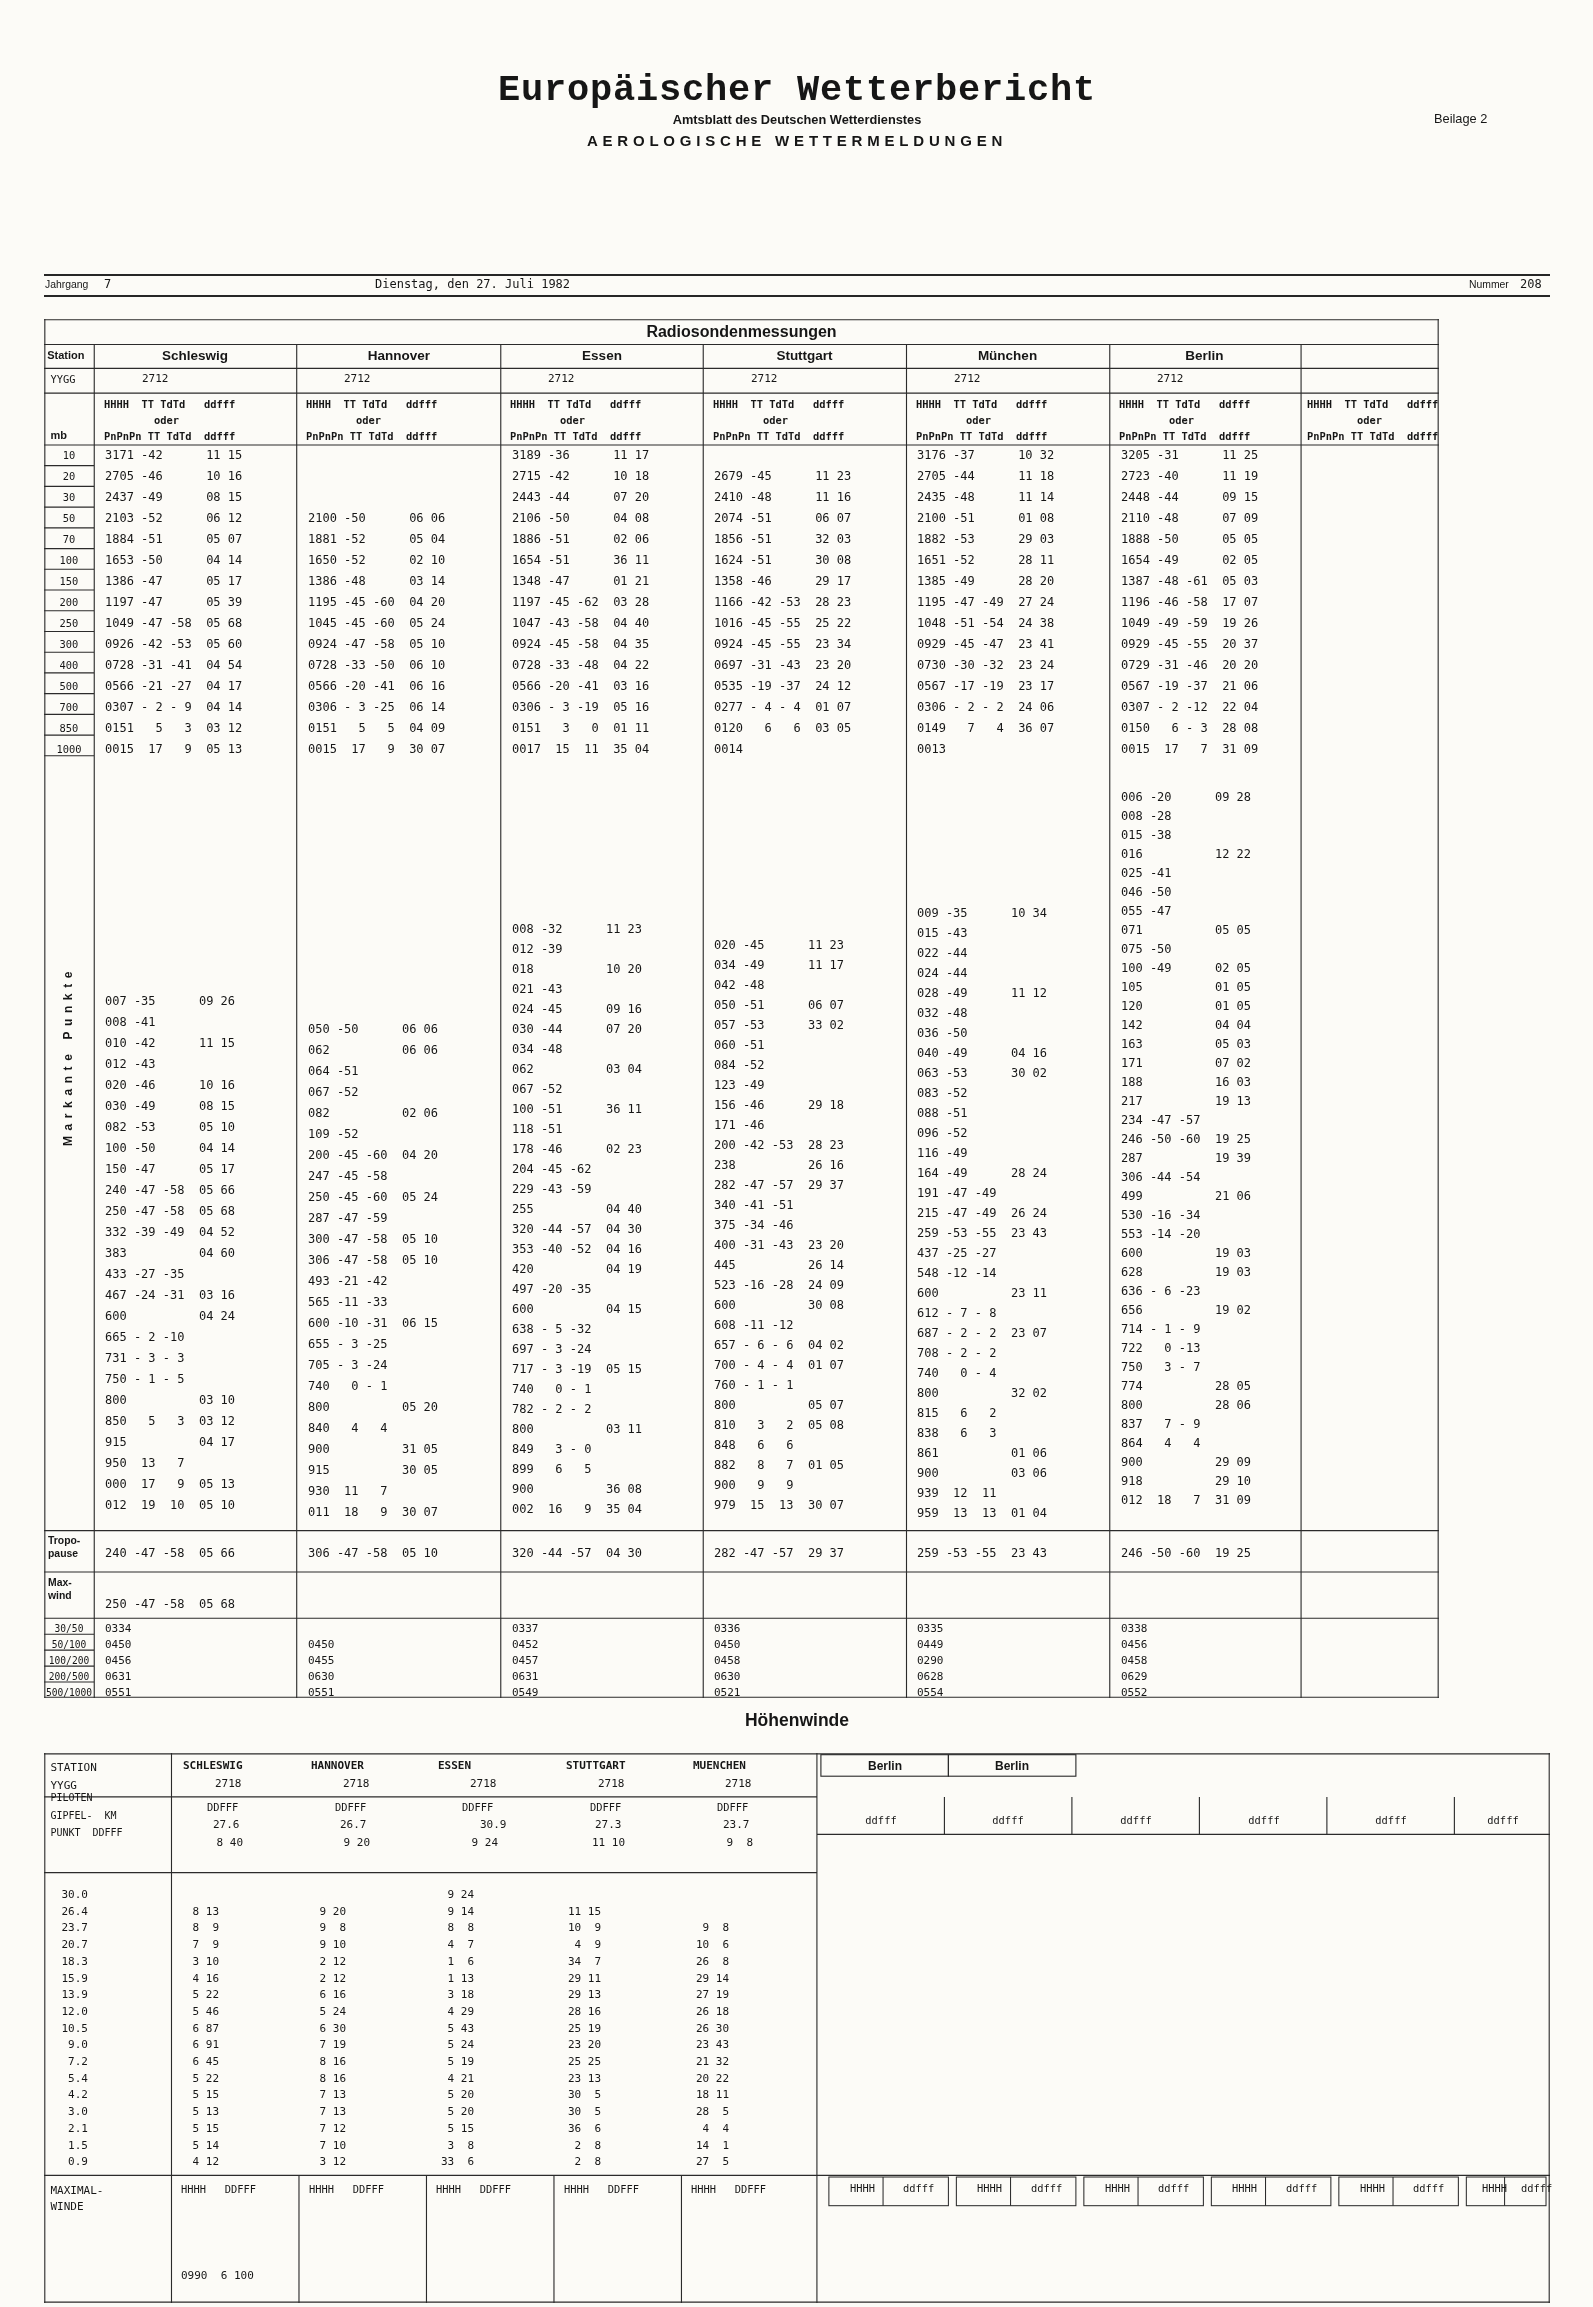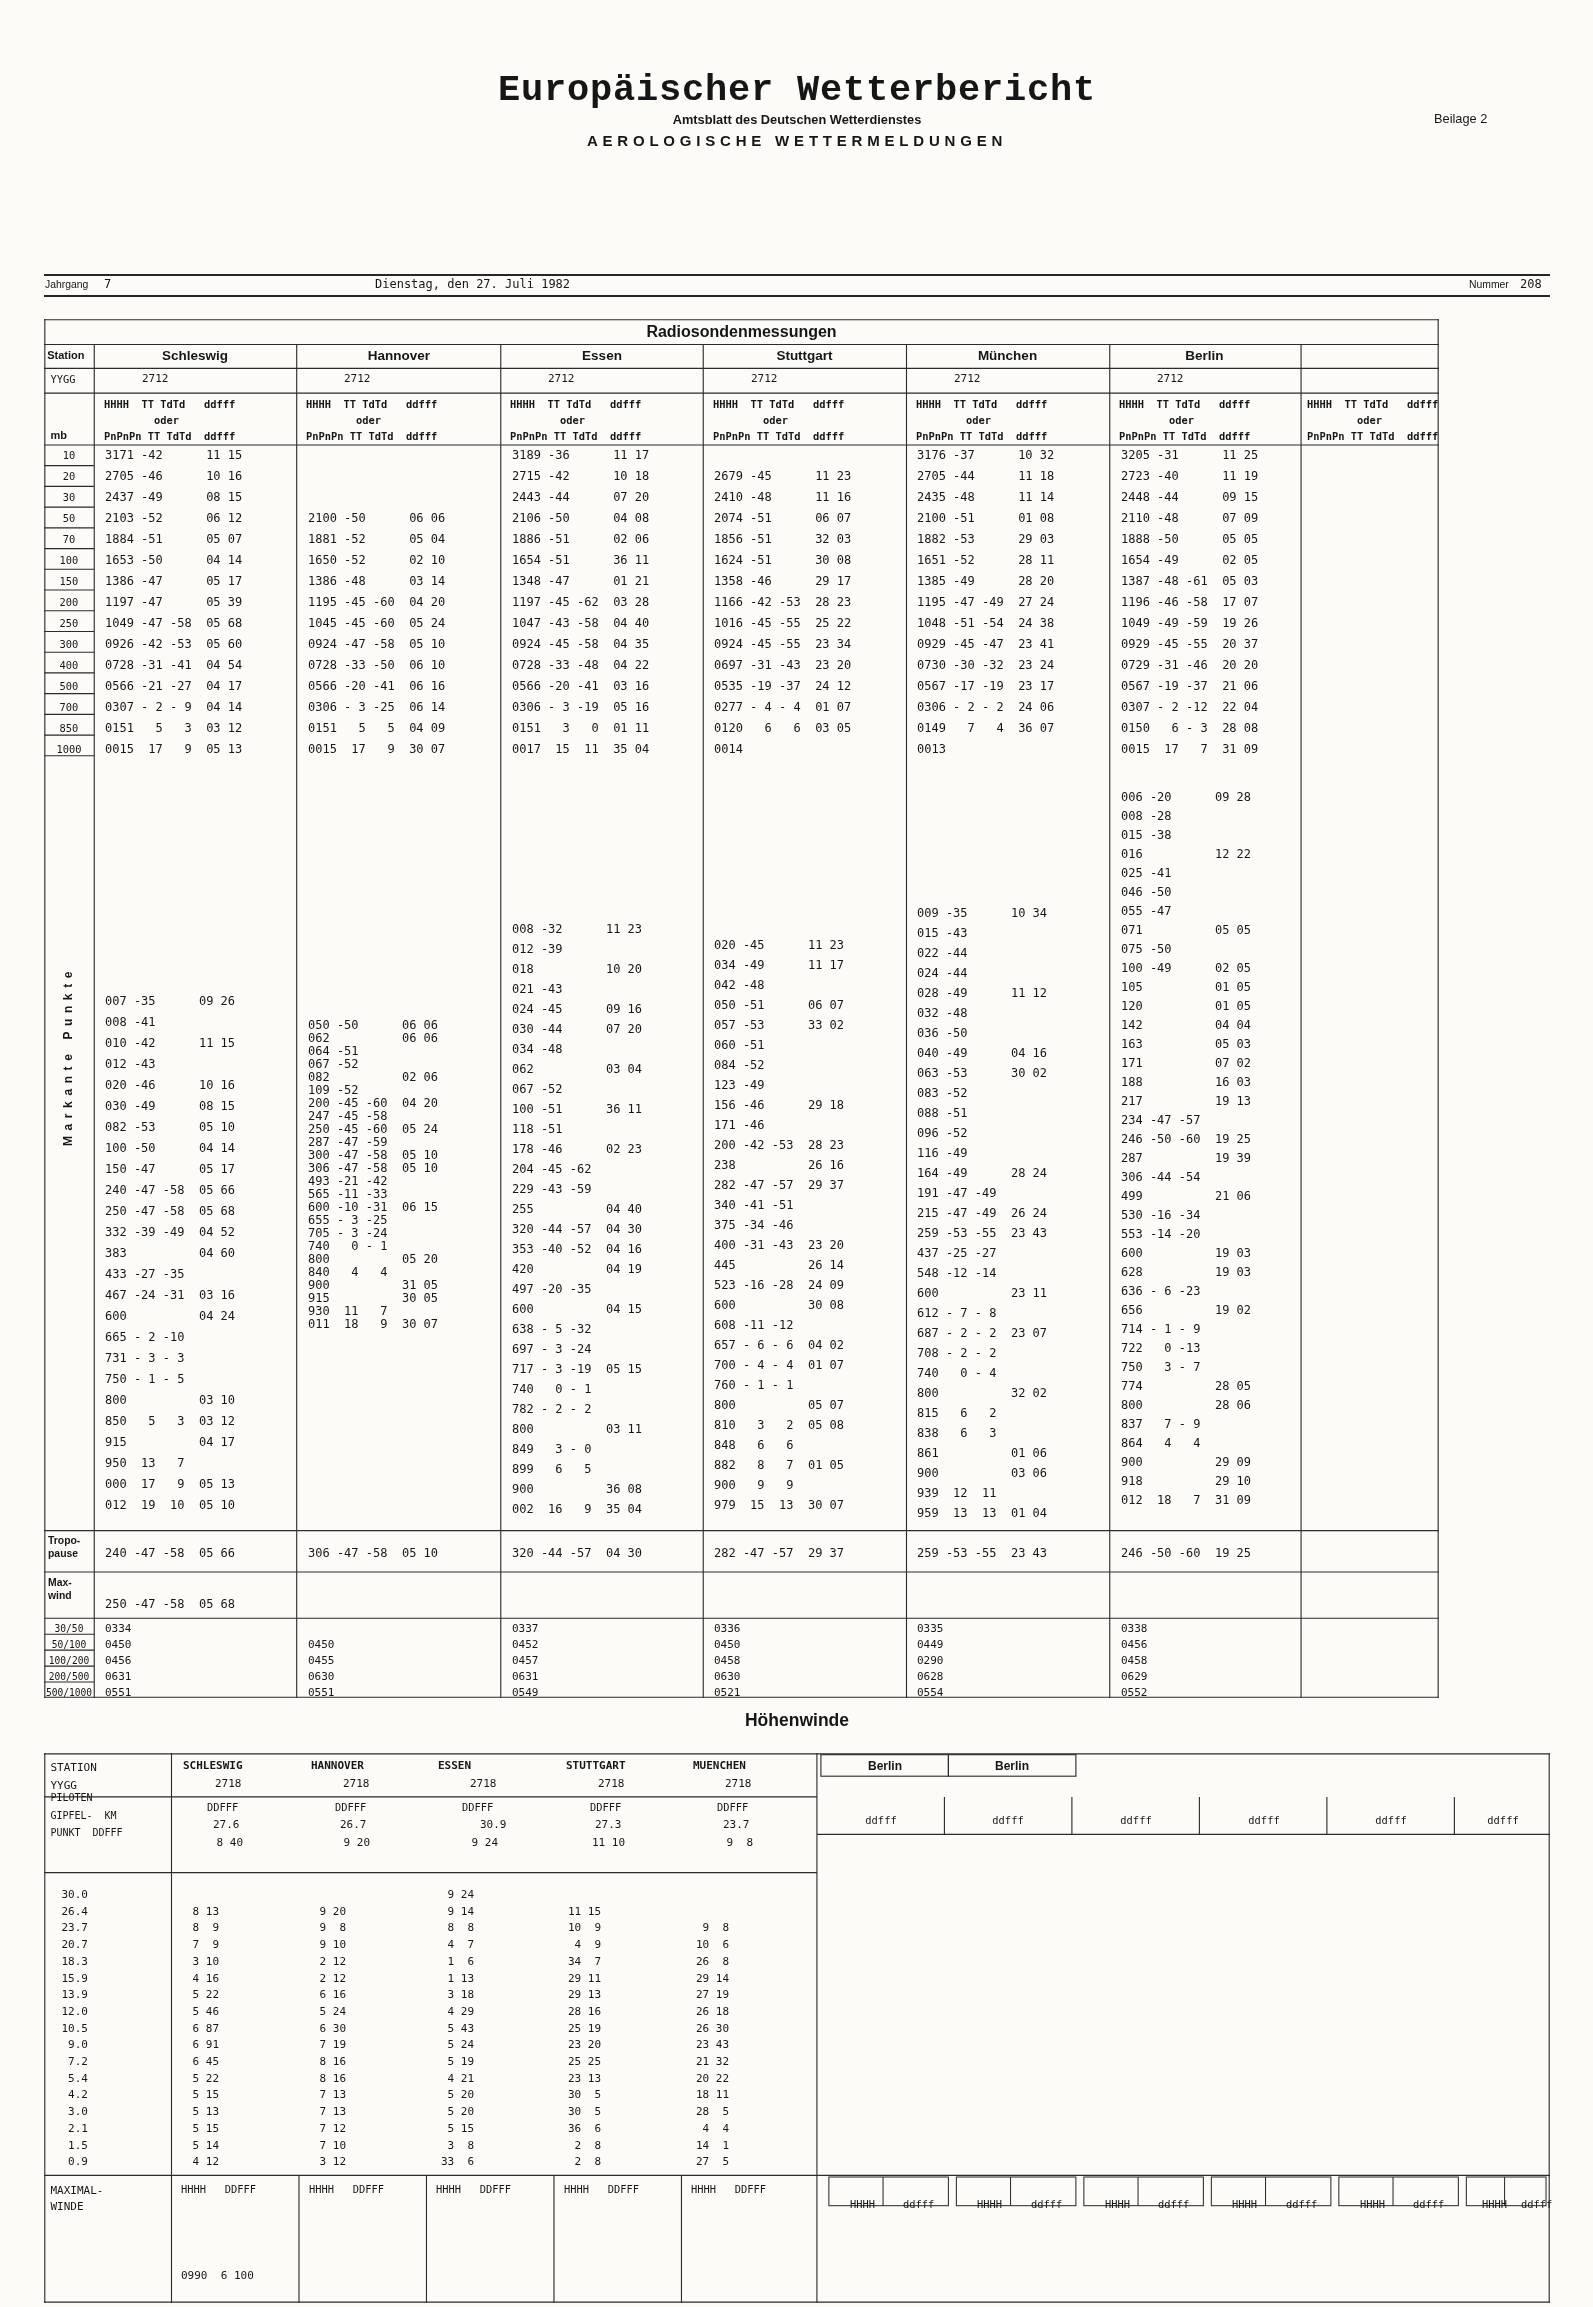--- a/index.html
+++ b/index.html
@@ -43,21 +43,21 @@
 
   
   .hw-heading { left:0; top:1710px; width:1594px; font-size:17.5px; }
   .hw { position:absolute; left:44px; top:1753px; width:1506px; height:550px; }
   .hw .stname { position:absolute; top:6.4px; white-space:pre; font-size:11px; font-weight:bold; }
   .hw .y2 { position:absolute; top:24px; white-space:pre; font-size:11px; }
   .hw .berlin { position:absolute; top:5.6px; width:128px; text-align:center; font:bold 12px "Liberation Sans", sans-serif; }
   .hw .ddf { position:absolute; top:61px; width:128px; text-align:center; white-space:pre; font-size:10.4px; }
   .hw .wind { position:absolute; top:134px; white-space:pre; font:11px/16.7px "DejaVu Sans Mono", monospace; }
   .hw .mwh { position:absolute; top:430px; white-space:pre; font-size:10.4px; }
-  .hw .pairlab { position:absolute; top:445px; white-space:pre; font-size:10.4px;padding-left:12px; }
+  .hw .pairlab { position:absolute; top:429px; white-space:pre; font-size:10.4px;padding-left:12px; }
 </style>
 </head>
 <body>
 
 <div class="page">
 
   <div class="c serif ctr b doc-title">Europäischer Wetterbericht</div>
   <div class="c sans ctr b doc-sub">Amtsblatt des Deutschen Wetterdienstes</div>
   <div class="c sans beilage">Beilage 2</div>
   <div class="c sans ctr b doc-aero">AEROLOGISCHE WETTERMELDUNGEN</div>
@@ -245,21 +245,21 @@
 600          04 24
 665 - 2 -10
 731 - 3 - 3
 750 - 1 - 5
 800          03 10
 850   5   3  03 12
 915          04 17
 950  13   7
 000  17   9  05 13
 012  19  10  05 10</div>
-    <div class="mk" style="left:264px;top:700px;line-height:13px">050 -50      06 06
+    <div class="mk" style="left:264px;top:700px;line-height:21px">050 -50      06 06
 062          06 06
 064 -51
 067 -52
 082          02 06
 109 -52
 200 -45 -60  04 20
 247 -45 -58
 250 -45 -60  05 24
 287 -47 -59
 300 -47 -58  05 10

